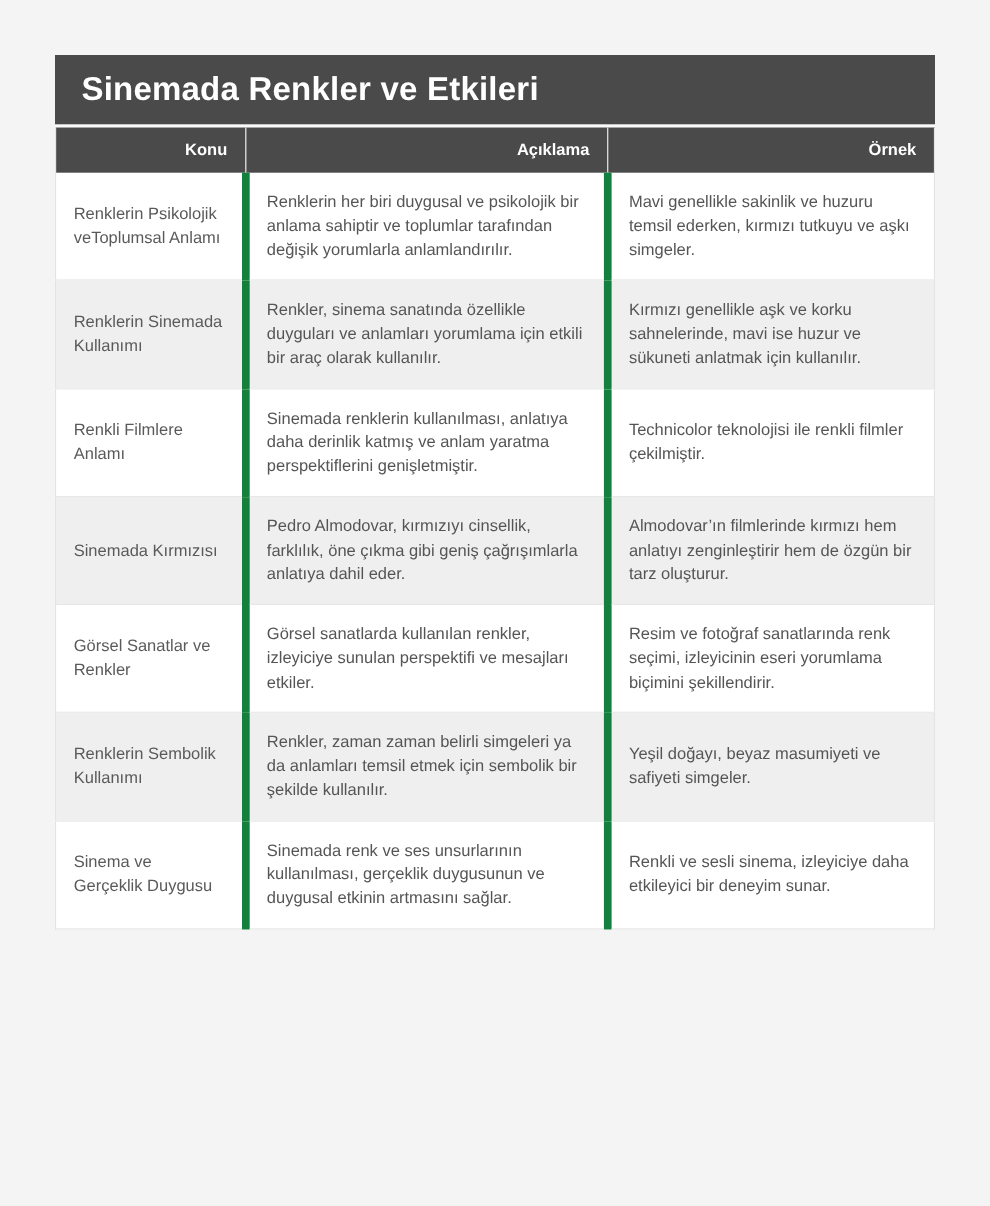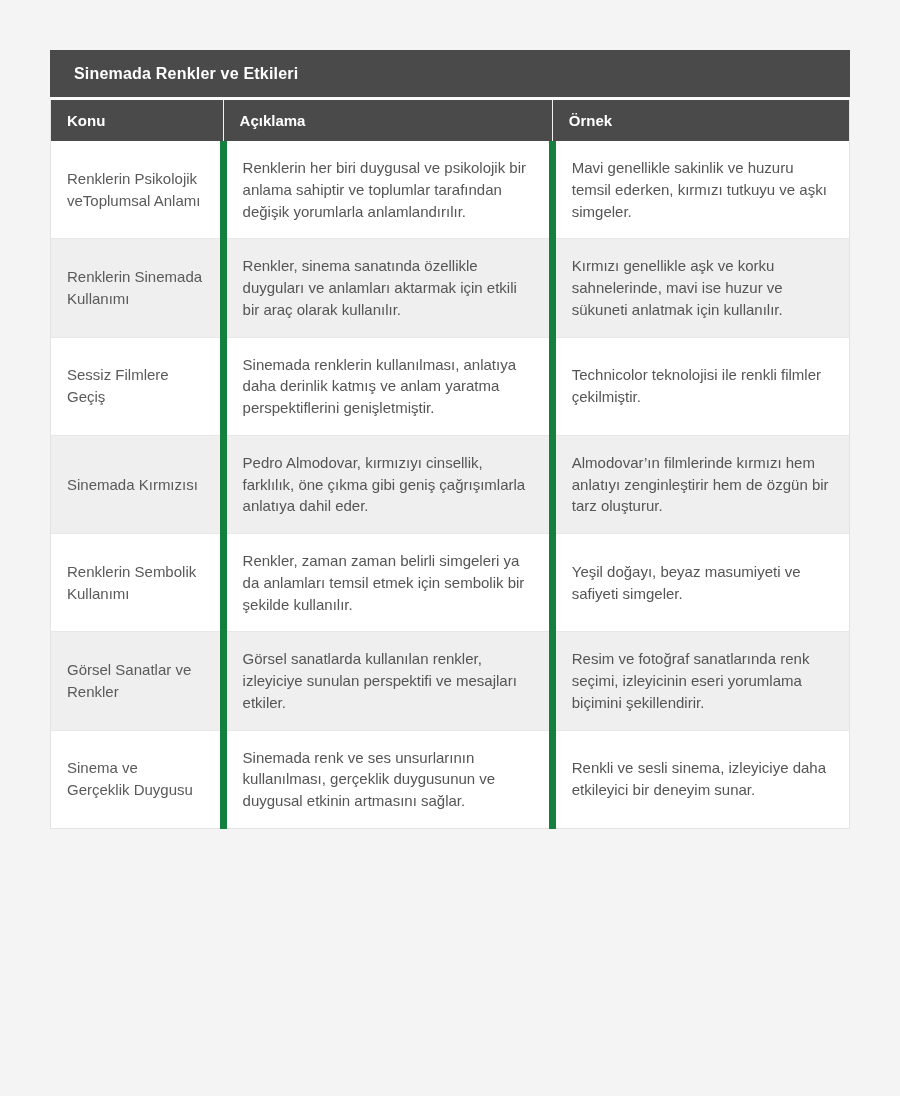--- a/index.html
+++ b/index.html
@@ -10,41 +10,41 @@
     font-family: "Liberation Sans", "DejaVu Sans", sans-serif;
   }
   .doc-container {
     width: 800px;
     margin: 0 auto;
     padding-top: 50px;
   }
   .title-bar {
     background: #4a4a4a;
     color: #ffffff;
-    font-size: 16px;
+    font-size: 30px;
     font-weight: bold;
     padding: 15px 24px 14px 24px;
     border-bottom: 3px solid #f9f9f9;
     letter-spacing: 0.2px;
   }
   table.content-table {
     width: 100%;
     border-collapse: collapse;
     table-layout: fixed;
     background: #ffffff;
     border: 1px solid #e3e3e3;
     border-top: none;
   }
   table.content-table col.c-konu    { width: 21.6%; }
   table.content-table col.c-aciklama{ width: 41.2%; }
   table.content-table col.c-ornek   { width: 37.2%; }
   thead th {
     background: #4a4a4a;
     color: #ffffff;
-    text-align: left;
+    text-align: right;
     font-size: 15px;
     font-weight: bold;
     padding: 12px 16px;
     border-left: 1px solid #f2f2f2;
   }
   thead th:first-child { border-left: none; }
   tbody td {
     font-size: 15px;
     color: #555555;
     line-height: 1.45;
@@ -80,42 +80,42 @@
       </tr>
     </thead>
     <tbody>
       <tr>
         <td class="konu">Renklerin Psikolojik veToplumsal Anlamı</td>
         <td>Renklerin her biri duygusal ve psikolojik bir anlama sahiptir ve toplumlar tarafından değişik yorumlarla anlamlandırılır.</td>
         <td>Mavi genellikle sakinlik ve huzuru temsil ederken, kırmızı tutkuyu ve aşkı simgeler.</td>
       </tr>
       <tr>
         <td class="konu">Renklerin Sinemada Kullanımı</td>
-        <td>Renkler, sinema sanatında özellikle duyguları ve anlamları aktarmak için etkili bir araç olarak kullanılır.</td>
+        <td>Renkler, sinema sanatında özellikle duyguları ve anlamları yorumlama için etkili bir araç olarak kullanılır.</td>
         <td>Kırmızı genellikle aşk ve korku sahnelerinde, mavi ise huzur ve sükuneti anlatmak için kullanılır.</td>
       </tr>
       <tr>
-        <td class="konu">Sessiz Filmlere Geçiş</td>
+        <td class="konu">Renkli Filmlere Anlamı</td>
         <td>Sinemada renklerin kullanılması, anlatıya daha derinlik katmış ve anlam yaratma perspektiflerini genişletmiştir.</td>
         <td>Technicolor teknolojisi ile renkli filmler çekilmiştir.</td>
       </tr>
       <tr>
         <td class="konu">Sinemada Kırmızısı</td>
         <td>Pedro Almodovar, kırmızıyı cinsellik, farklılık, öne çıkma gibi geniş çağrışımlarla anlatıya dahil eder.</td>
         <td>Almodovar’ın filmlerinde kırmızı hem anlatıyı zenginleştirir hem de özgün bir tarz oluşturur.</td>
       </tr>
       <tr>
+        <td class="konu">Görsel Sanatlar ve Renkler</td>
+        <td>Görsel sanatlarda kullanılan renkler, izleyiciye sunulan perspektifi ve mesajları etkiler.</td>
+        <td>Resim ve fotoğraf sanatlarında renk seçimi, izleyicinin eseri yorumlama biçimini şekillendirir.</td>
+      </tr>
+      <tr>
         <td class="konu">Renklerin Sembolik Kullanımı</td>
         <td>Renkler, zaman zaman belirli simgeleri ya da anlamları temsil etmek için sembolik bir şekilde kullanılır.</td>
         <td>Yeşil doğayı, beyaz masumiyeti ve safiyeti simgeler.</td>
-      </tr>
-      <tr>
-        <td class="konu">Görsel Sanatlar ve Renkler</td>
-        <td>Görsel sanatlarda kullanılan renkler, izleyiciye sunulan perspektifi ve mesajları etkiler.</td>
-        <td>Resim ve fotoğraf sanatlarında renk seçimi, izleyicinin eseri yorumlama biçimini şekillendirir.</td>
       </tr>
       <tr>
         <td class="konu">Sinema ve Gerçeklik Duygusu</td>
         <td>Sinemada renk ve ses unsurlarının kullanılması, gerçeklik duygusunun ve duygusal etkinin artmasını sağlar.</td>
         <td>Renkli ve sesli sinema, izleyiciye daha etkileyici bir deneyim sunar.</td>
       </tr>
     </tbody>
   </table>
 
 </div>

